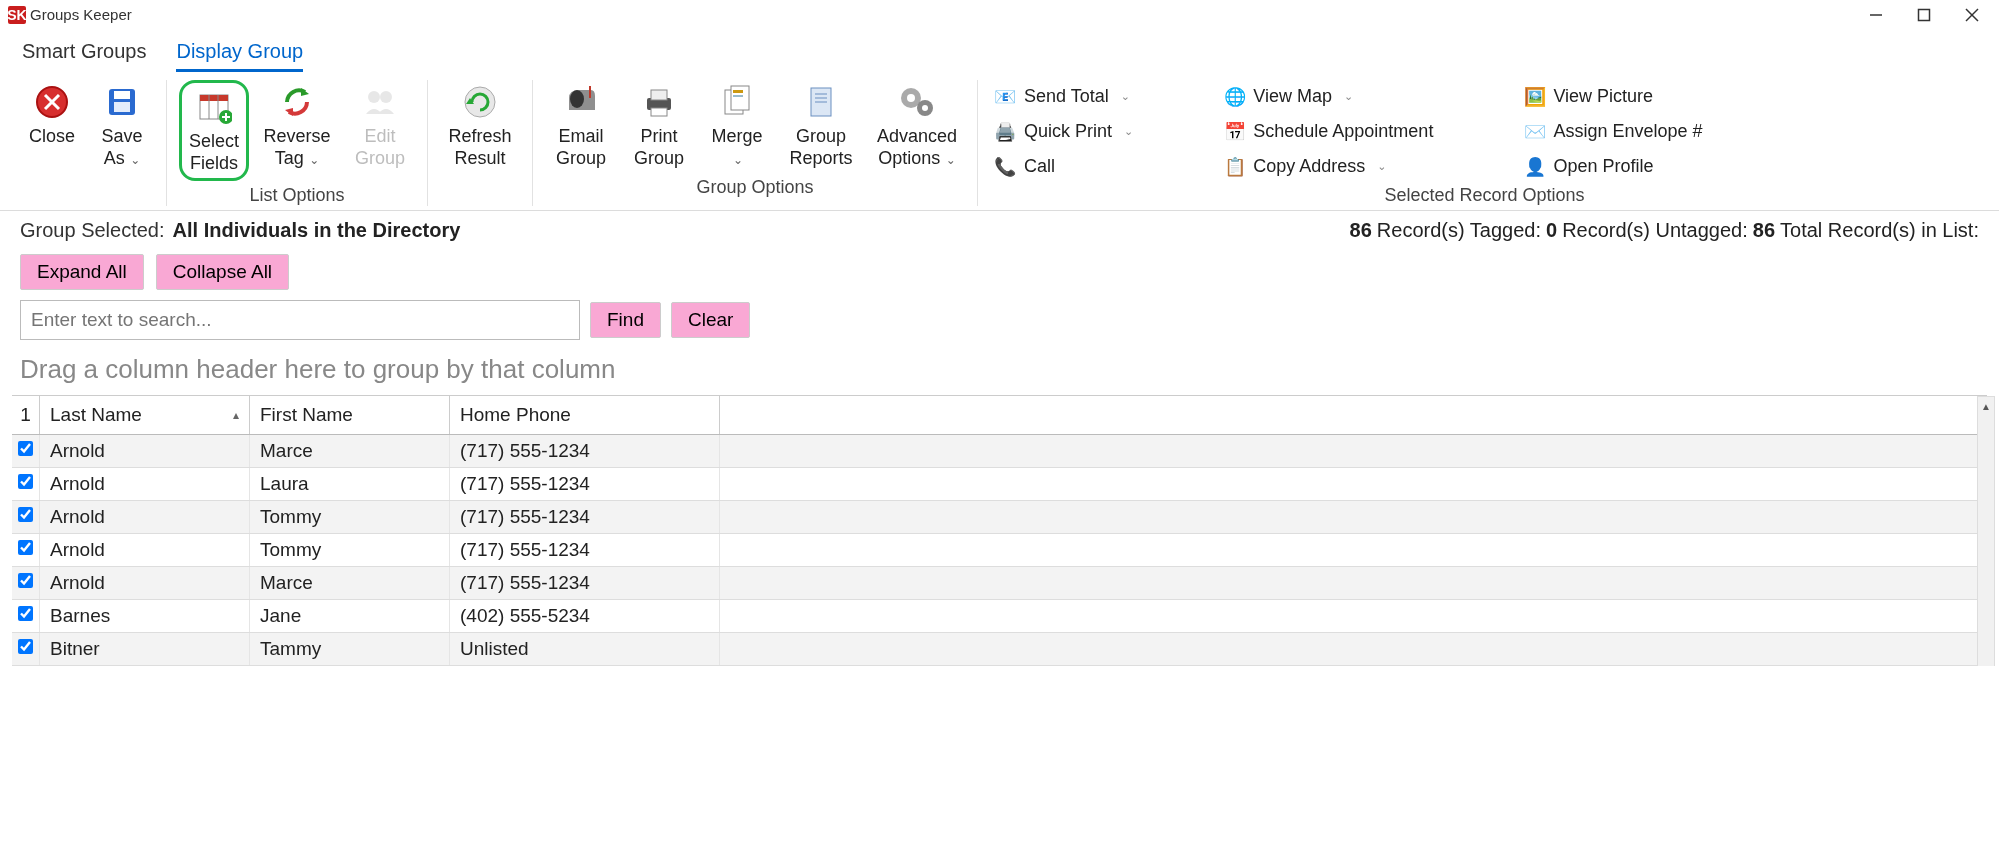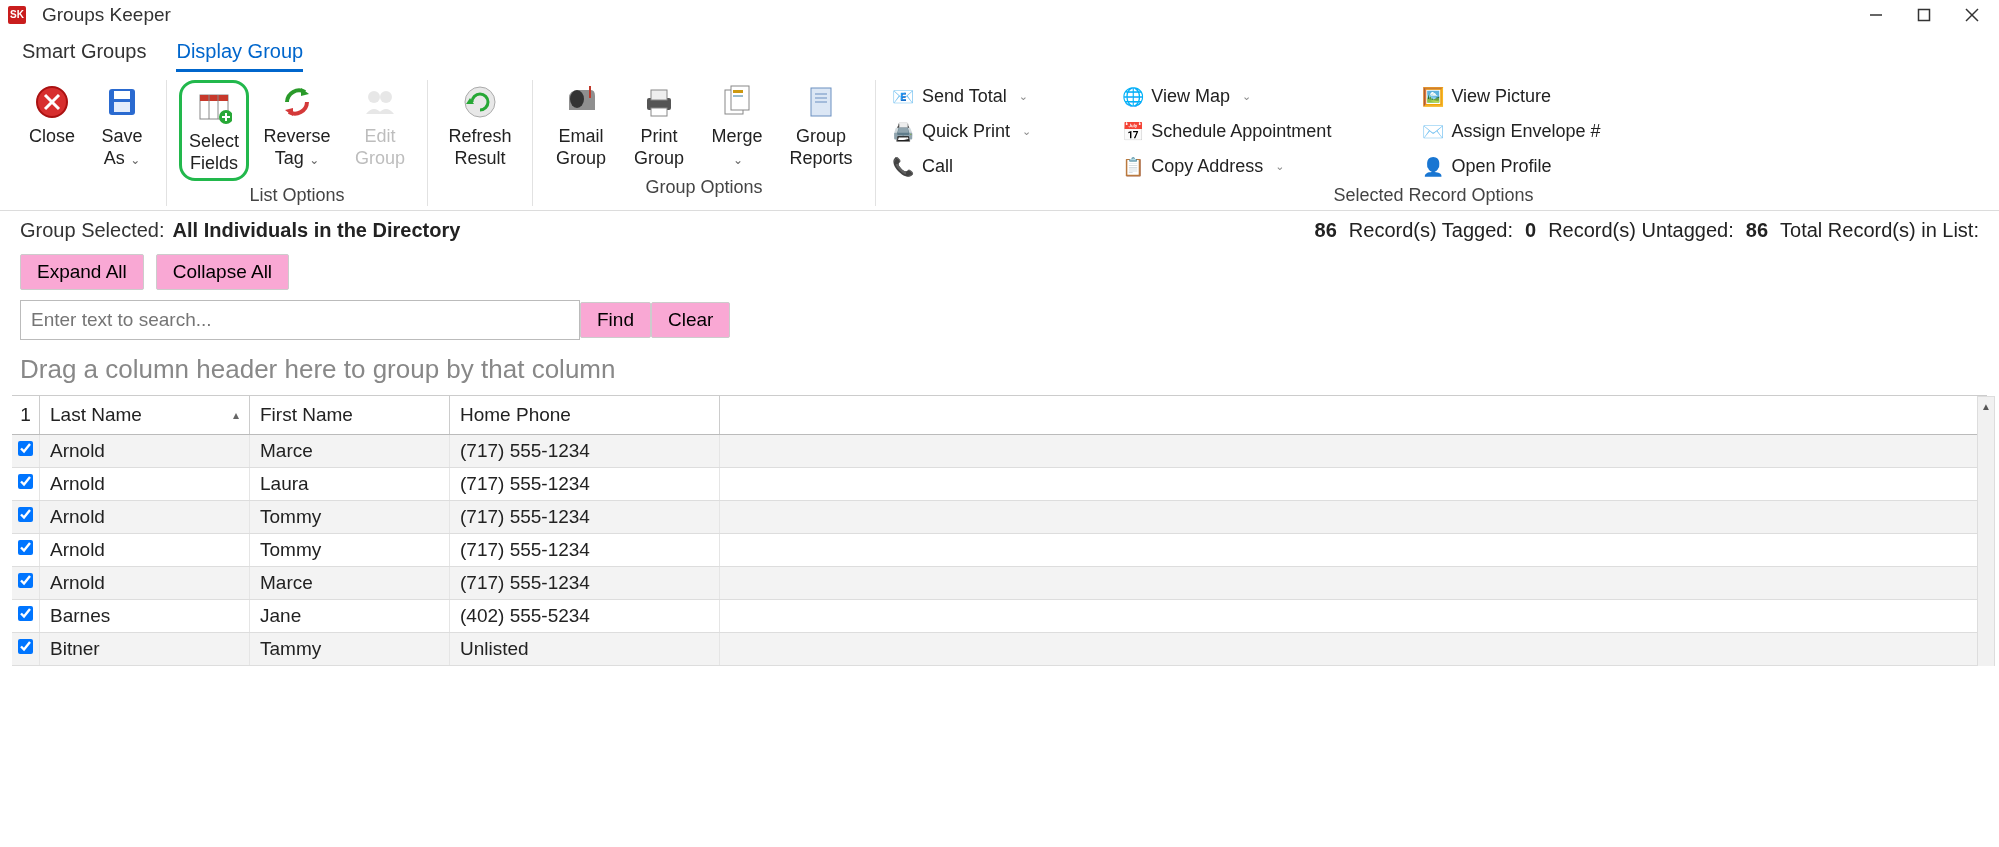--- a/index.html
+++ b/index.html
@@ -15,27 +15,27 @@
   height: 30px;
   display: flex;
   align-items: center;
   padding: 0 8px;
   border-bottom: 1px solid transparent;
 }
 .titlebar .app-icon {
   width: 18px; height: 18px;
   background: #c91d1d;
   color: #fff;
-  font-size: 10px;
+  font-size: 14px;
   font-weight: bold;
   display: flex; align-items: center; justify-content: center;
-  margin-right: 16px;
+  margin-right: 4px;
   border-radius: 2px;
 }
-.titlebar .title { font-size: 19px; color: #333; }
+.titlebar .title { font-size: 15px; color: #333; }
 .win-controls { margin-left: auto; display: flex; gap: 30px; padding-right: 10px; }
 .win-controls .wc { width: 18px; height: 18px; display:flex; align-items:center; justify-content:center; cursor:pointer; }
 
 .tabstrip {
   display: flex;
   gap: 30px;
   padding: 10px 22px 0 22px;
   font-size: 20px;
 }
 .tab { padding-bottom: 6px; cursor: pointer; color: #333; }
@@ -87,29 +87,29 @@
 
 .statusbar {
   display: flex;
   align-items: center;
   padding: 8px 20px;
   font-size: 20px;
   gap: 8px;
 }
 .statusbar .label { color: #333; }
 .statusbar .value-bold { font-weight: 600; }
-.statusbar .right { margin-left: auto; display:flex; gap: 12px; }
+.statusbar .right { margin-left: auto; display:flex; gap: 5px; }
 
 .btnrow { display: flex; gap: 12px; padding: 4px 20px 10px 20px; }
 .std-btn {
   border: 1px solid #ccc; background: #f9a8d4; padding: 6px 16px;
   font-size: 19px; cursor: pointer; border-radius: 2px;
 }
 
-.searchrow { display:flex; padding: 0 20px 10px 20px; align-items:center; }
+.searchrow { display:flex; gap:10px; padding: 0 20px 10px 20px; align-items:center; }
 .searchrow input {
   width: 560px; padding: 8px 10px; font-size: 19px;
   border: 1px solid #bbb;
 }
 .group-hint { padding: 4px 20px 10px 20px; color: #888; font-size: 26px; }
 
 .grid-wrap { position: relative; margin: 0 12px; border-top: 1px solid #ccc; }
 .grid-header {
   display: flex; background: #fff; border-bottom: 1px solid #bbb;
 }
@@ -300,20 +300,32 @@
         <div class="icon-slot">
             <svg width="36" height="36">
               <rect x="8" y="4" width="20" height="28" fill="#dce7f5" stroke="#6a8fc0"></rect>
               <line x1="12" y1="10" x2="24" y2="10" stroke="#6a8fc0"></line>
               <line x1="12" y1="14" x2="24" y2="14" stroke="#6a8fc0"></line>
               <line x1="12" y1="18" x2="24" y2="18" stroke="#6a8fc0"></line>
             </svg>
           </div>
         <div class="lbl">Group
 Reports</div>
+      </div>
+      <div class="big-btn" style="width:96px;">
+        <div class="icon-slot">
+            <svg width="40" height="36">
+              <circle cx="14" cy="14" r="10" fill="#aaa"></circle>
+              <circle cx="14" cy="14" r="4" fill="#fff"></circle>
+              <circle cx="28" cy="24" r="8" fill="#888"></circle>
+              <circle cx="28" cy="24" r="3" fill="#fff"></circle>
+            </svg>
+          </div>
+        <div><span class="lbl">Advanced
+Options</span><span class="chev"> ⌄</span></div>
       </div>
     </div>
     <div class="ribbon-group-label">Group Options</div>
   </div>
 
   <div class="ribbon-group" style="flex:1;">
     <div class="side-cmds-col" style="width:100%; justify-content: flex-start;">
       <div class="side-cmds">
         <div class="scmd">
             <span class="mini-icon">📧</span>

